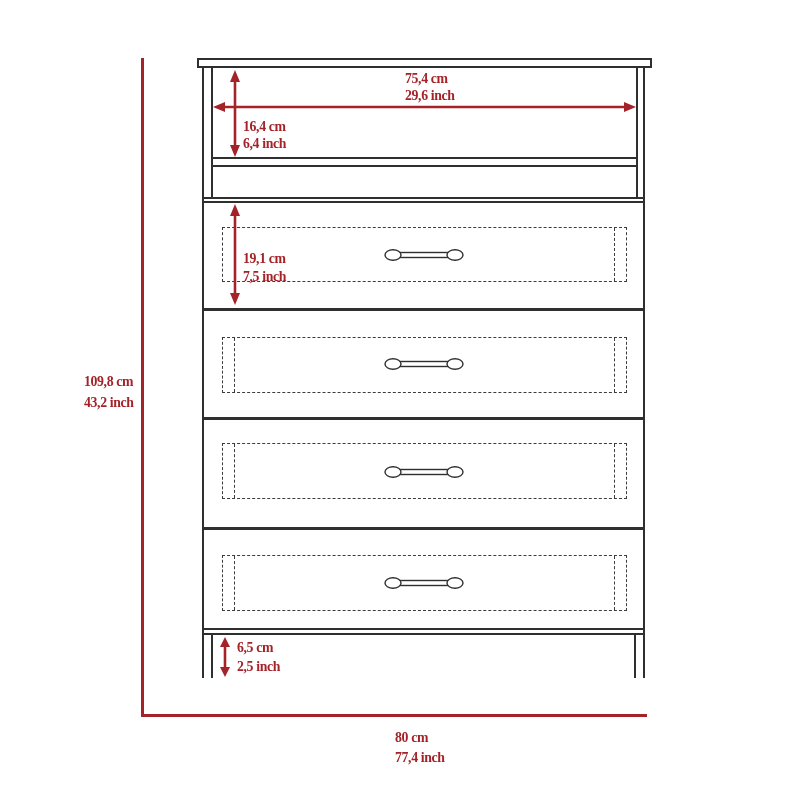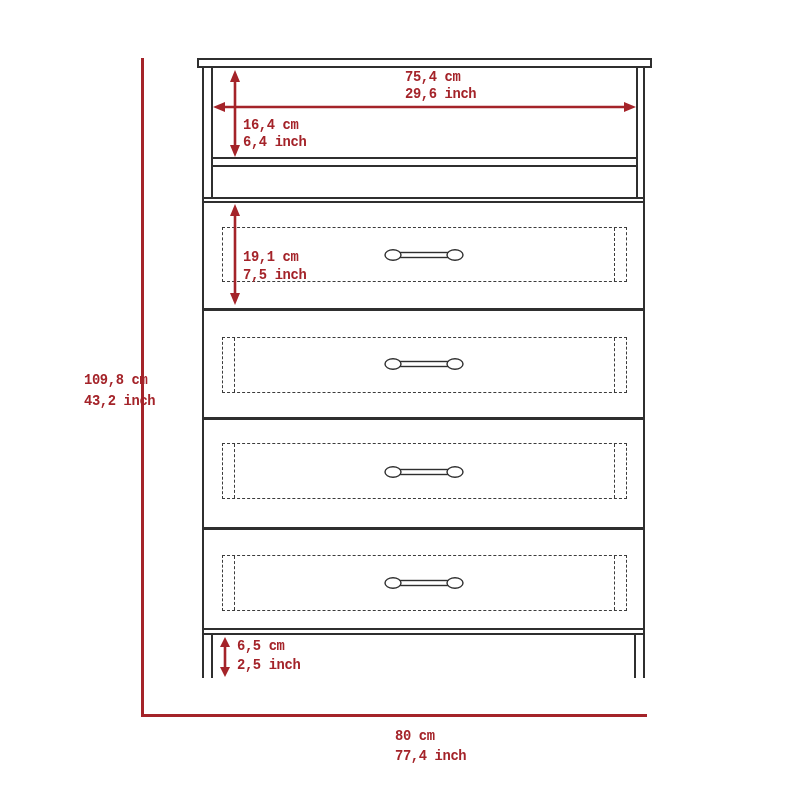--- a/index.html
+++ b/index.html
@@ -3,21 +3,21 @@
 <meta charset="utf-8">
 <style>
   :root{
     --red:#A42329;
     --line:#2F2F2F;
     --dash:#3C3C3C;
   }
   html,body{margin:0;padding:0;background:#fff;}
   .stage{
     position:relative;width:800px;height:800px;background:#ffffff;overflow:hidden;
-    font-family:Liberation Mono, monospace;
+    font-family:Liberation Serif, serif;
   }
   .abs{position:absolute;}
   
   .lbl{
     position:absolute;color:var(--red);font-size:15px;font-weight:700;
     letter-spacing:-0.4px;white-space:nowrap;line-height:16px;
     transform:scaleX(0.92);transform-origin:left top;
   }
   
   .cl{position:absolute;background:var(--line);}

